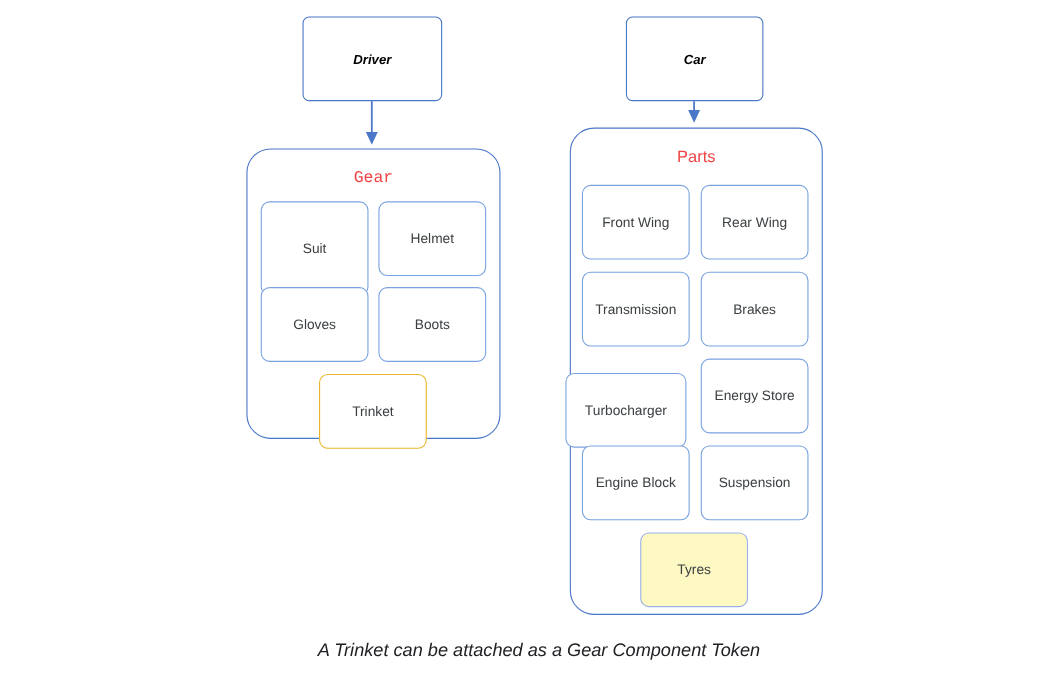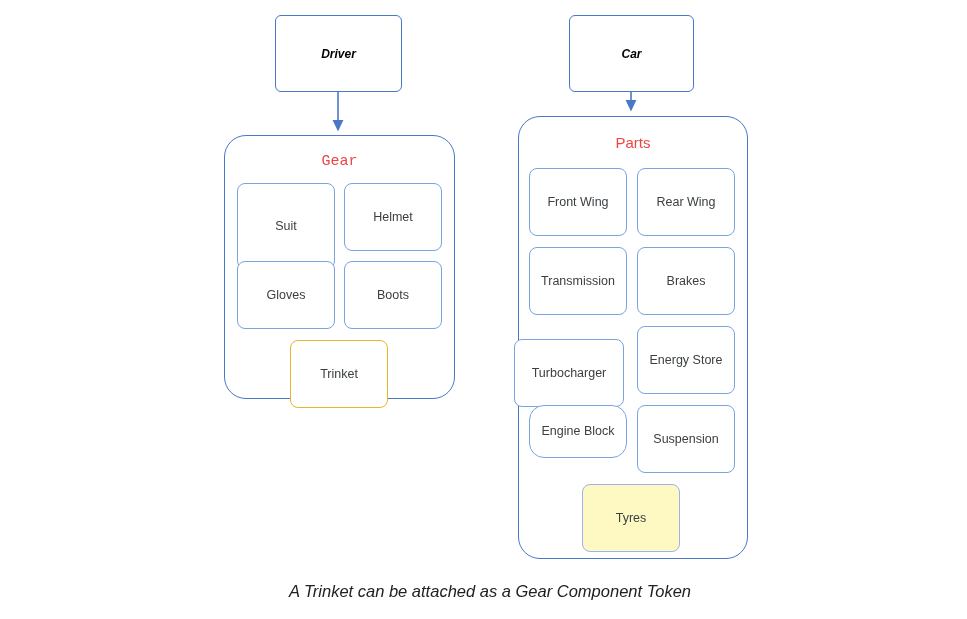--- a/index.html
+++ b/index.html
@@ -164,21 +164,21 @@
   </div>
   <div class="child-box" style="left:637px; top:247px; width:98px; height:68px;">
     <span>Brakes</span>
   </div>
   <div class="child-box" style="left:514px; top:326px; width:110px; height:68px;margin-top:13px;">
     <span>Turbocharger</span>
   </div>
   <div class="child-box" style="left:637px; top:326px; width:98px; height:68px;">
     <span>Energy Store</span>
   </div>
-  <div class="child-box" style="left:529px; top:405px; width:98px; height:53px;border-radius:15px;">
+  <div class="child-box" style="left:529px; top:405px; width:98px; height:68px;">
     <span>Engine Block</span>
   </div>
   <div class="child-box" style="left:637px; top:405px; width:98px; height:68px;">
     <span>Suspension</span>
   </div>
   <div class="child-box highlight-blue" style="left:582px; top:484px; width:98px; height:68px;">
     <span>Tyres</span>
   </div>
 
   <div class="caption">A Trinket can be attached as a Gear Component Token</div>

